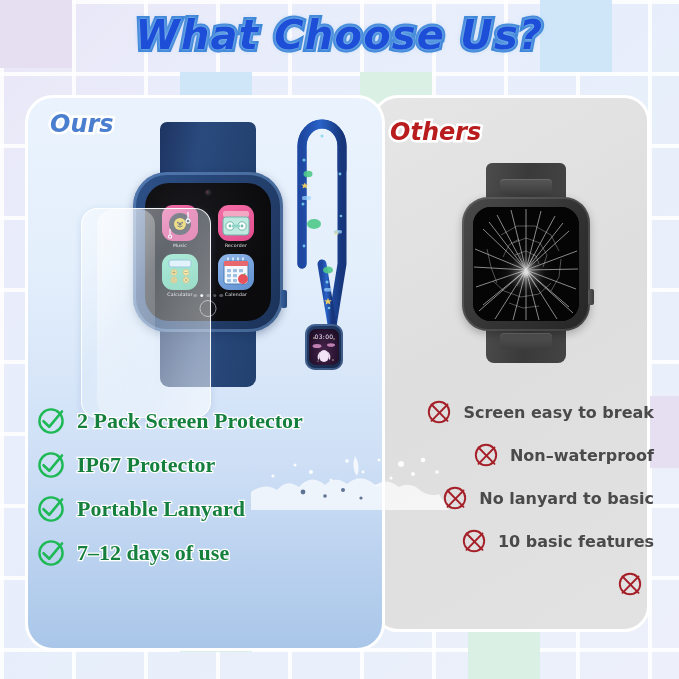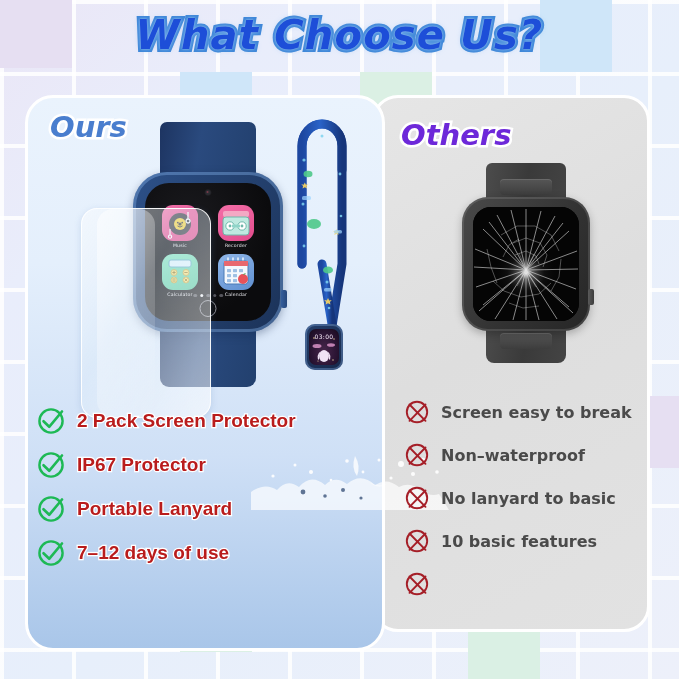--- a/index.html
+++ b/index.html
@@ -46,44 +46,44 @@
   #panel-ours {
     position:absolute; left:25px; top:95px; width:360px; height:556px;
     background:linear-gradient(to bottom,#eaf3fd 0%,#e4effc 30%,#cfe0f6 65%,#a9c6e9 100%);
     border:3px solid #ffffff;
     border-radius:28px;
     z-index:2;
   }
 
   .hdr {
     position:absolute;
-    font-size:29px; font-weight:bold; font-style:italic;
+    font-size:24px; font-weight:bold; font-style:italic;
     font-family:"DejaVu Sans", sans-serif;
     color:#ffffff;
     paint-order:stroke fill;
   }
   #hdr-ours { left:50px; top:110px; color:#4a7ece; -webkit-text-stroke:5px #ffffff; z-index:4; }
-  #hdr-others { left:401px; top:118px; color:#6d28d9; -webkit-text-stroke:5px #ffffff; z-index:4; }
+  #hdr-others { left:390px; top:118px; color:#b91c1c; -webkit-text-stroke:5px #ffffff; z-index:4; }
 
   
   .list { position:absolute; z-index:4; }
   #list-ours { left:36px; top:406px; width:345px; }
   #list-others { left:404px; top:399px; width:250px; }
 
   .row { display:flex; align-items:center; margin-bottom:14px; }
-  #list-others .row { margin-bottom:17px; }
+  #list-others .row { margin-bottom:17px;justify-content:flex-end; }
 
   .ico { flex:0 0 auto; margin-right:11px; }
   #list-ours .ico { width:30px; height:30px; }
   #list-others .ico { width:26px; height:26px; }
 
   .txt-ok {
-    font-size:19px; font-weight:bold;
-    font-family:Liberation Sans, sans-serif;
-    color:#b91c1c;
+    font-size:22px; font-weight:bold;
+    font-family:Liberation Serif, serif;
+    color:#15803d;
     -webkit-text-stroke:2.5px #ffffff;
     paint-order:stroke fill;
     white-space:nowrap;
   }
   .txt-bad {
     font-size:16px; font-weight:bold;
     font-family:"DejaVu Sans", sans-serif;
     color:#4a4a4a;
     white-space:nowrap;
   }

